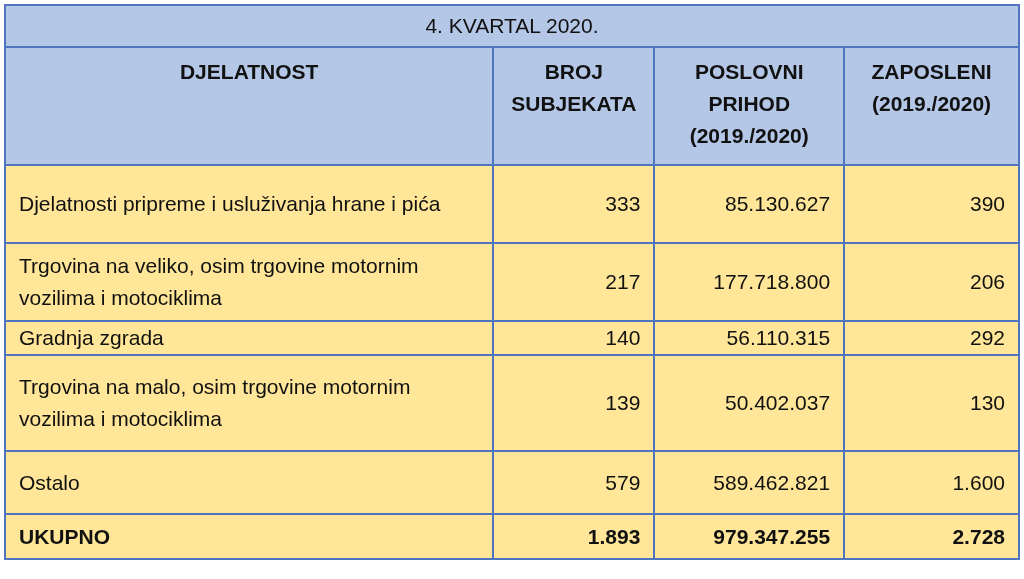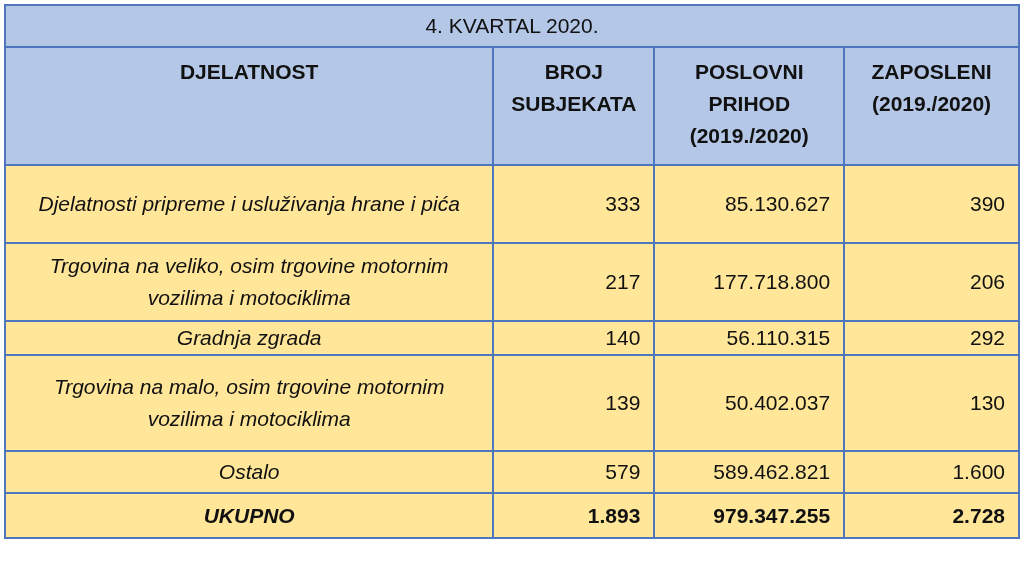--- a/index.html
+++ b/index.html
@@ -7,21 +7,21 @@
   table {
     position: absolute; left: 4px; top: 4px;
     width: 1016px; border-collapse: collapse;
     border: 2px solid #5b7fbf;
     font-size: 21px; color: #111;
   }
   td, th { border: 2px solid #4f76bd; padding: 0 13px; }
   .title-row th { background: #b4c7e7; height: 40px; font-weight: normal; text-align: center; font-size: 21px; }
   .head-row th { background: #b4c7e7; height: 108px; font-weight: bold; text-align: center; vertical-align: top; padding-top: 8px; line-height: 32px; font-size: 21px; margin-left: 25px; }
   tbody td { background: #ffe699; }
-  td.name { font-style: italic; text-align: center; line-height: 32px; }
+  td.name { text-align: left; line-height: 32px; }
   td.num { text-align: right; vertical-align: middle; padding-left: 10px; }
   tr.total td { font-weight: bold; }
 </style>
 </head>
 <body>
 
 <table>
   <colgroup>
     <col style="width:490px">
       <col style="width:161px">
@@ -57,21 +57,21 @@
       <td class="num">140</td>
       <td class="num">56.110.315</td>
       <td class="num">292</td>
     </tr>
     <tr style="height:96px">
       <td class="name">Trgovina na malo, osim trgovine motornim vozilima i motociklima</td>
       <td class="num">139</td>
       <td class="num">50.402.037</td>
       <td class="num">130</td>
     </tr>
-    <tr style="height:42px">
+    <tr style="height:63px">
       <td class="name">Ostalo</td>
       <td class="num">579</td>
       <td class="num">589.462.821</td>
       <td class="num">1.600</td>
     </tr>
     <tr class="total" style="height:45px">
       <td class="name">UKUPNO</td>
       <td class="num">1.893</td>
       <td class="num">979.347.255</td>
       <td class="num">2.728</td>

